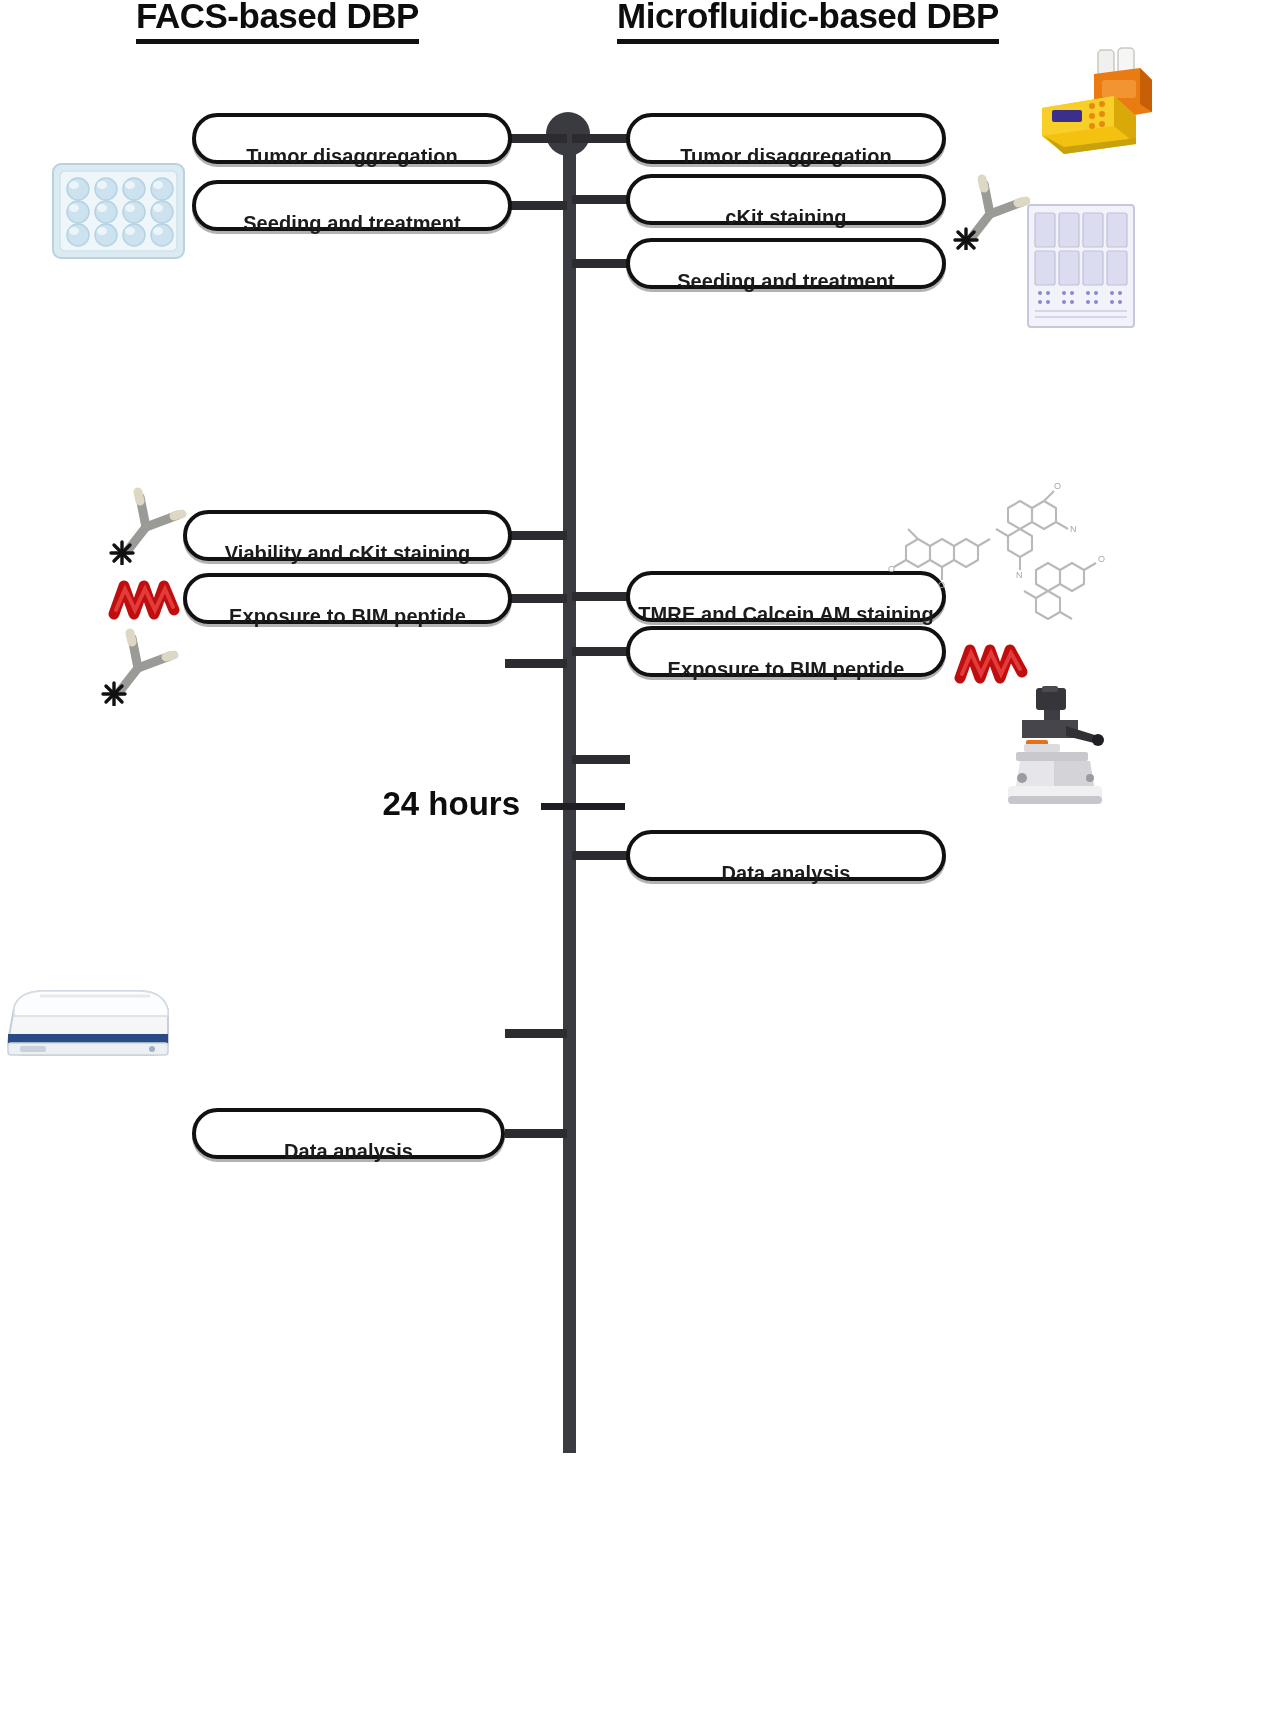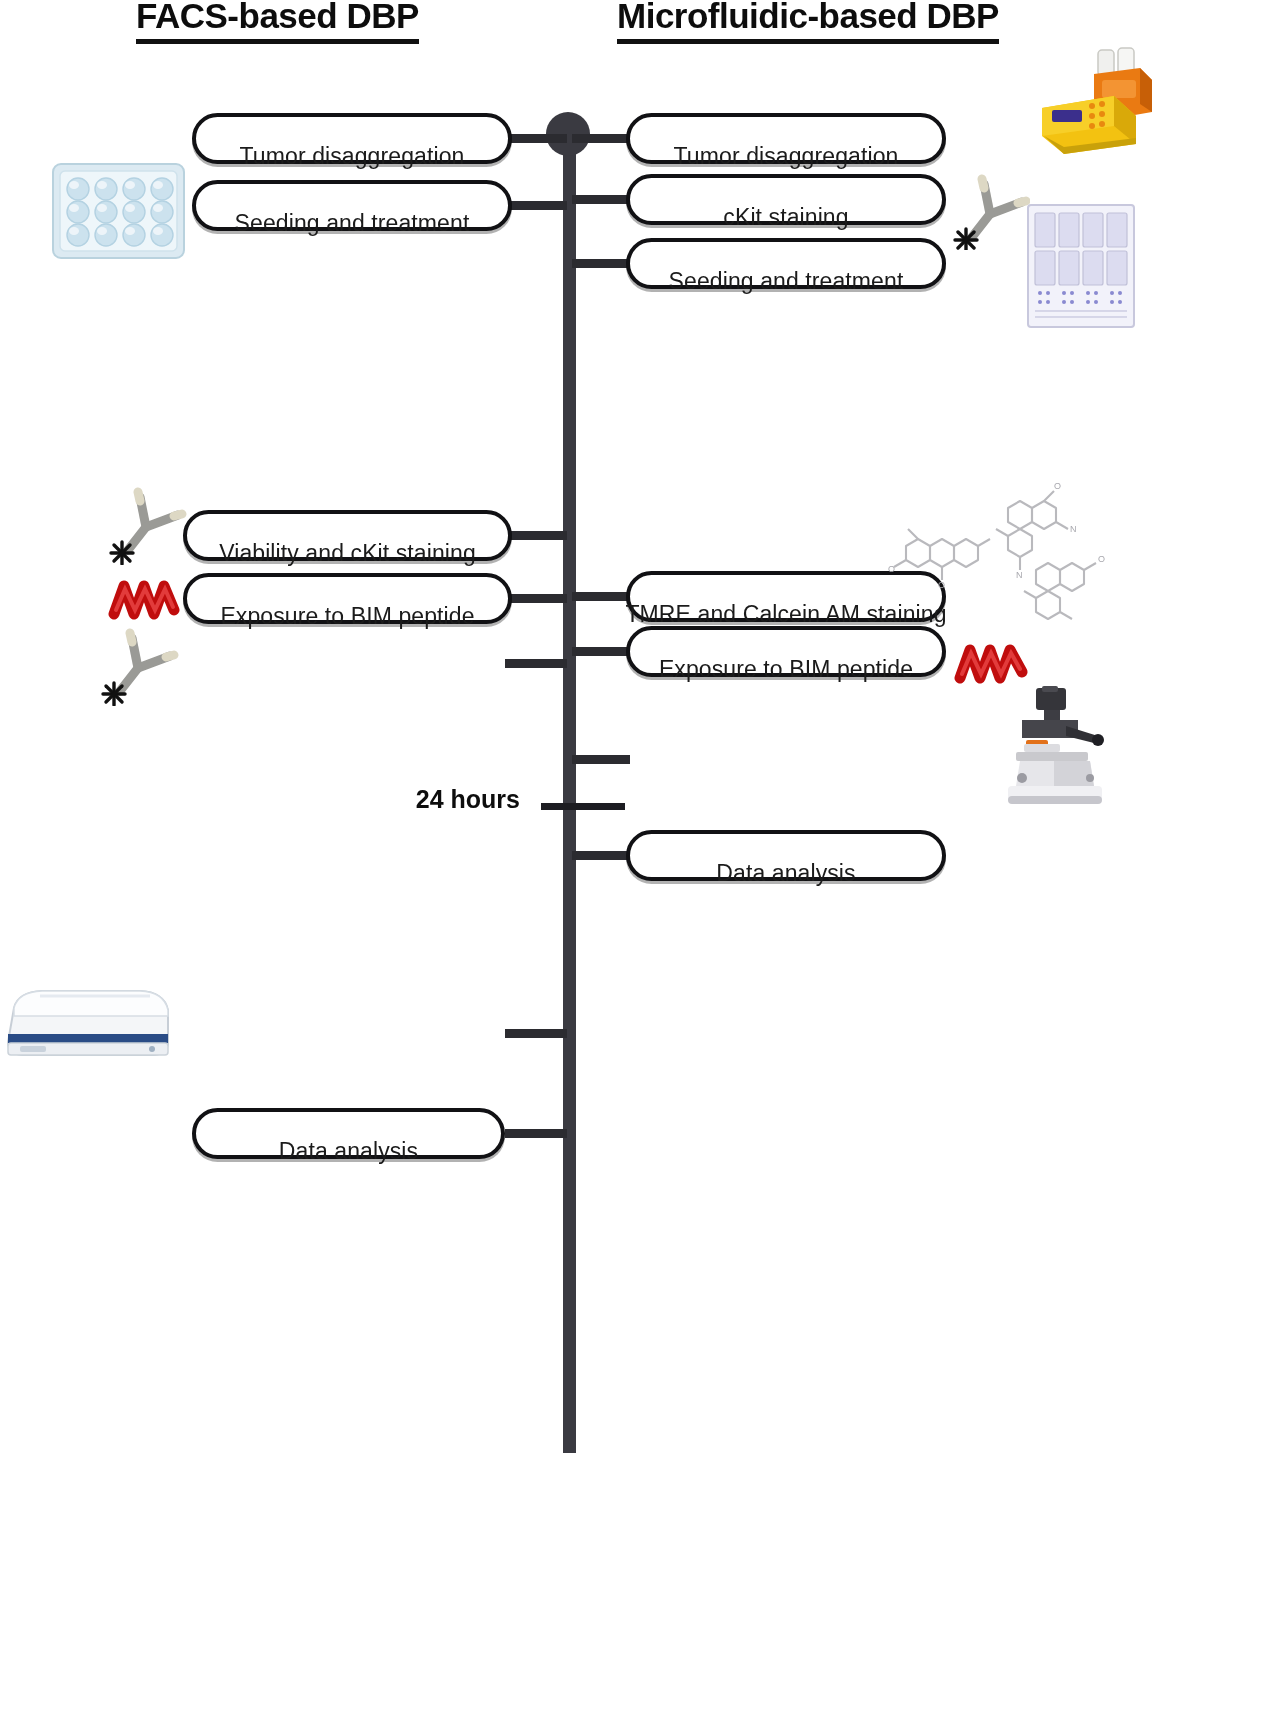--- a/index.html
+++ b/index.html
@@ -60,21 +60,21 @@
     border-top:78px solid #3a3a41;
   }
   .hour-tick{
     position:absolute;
     height:7px;
     width:84px;
     background:#1d1d22;
   }
   .hour-label{
     position:absolute;
-    font-size:25px;
+    font-size:33px;
     font-weight:700;
     color:#0d0d0d;
     white-space:nowrap;
     text-align:right;
   }
 
   
   .connector{
     position:absolute;
     height:9px;
@@ -88,22 +88,22 @@
     border:4px solid #111114;
     border-radius:26px;
     background:#ffffff;
     display:flex;
     align-items:center;
     justify-content:center;
     box-sizing:border-box;
     box-shadow:0 3px 0 rgba(0,0,0,0.30);
   }
   .pill span{
-    font-size:23px;
-    font-weight:400;
+    font-size:20px;
+    font-weight:700;
     letter-spacing:0.1px;
     color:#1b1b1b;
     white-space:nowrap;
     margin-top:36px;
   }
 
   
   .art{ position:absolute; }
 </style>
 </head>

